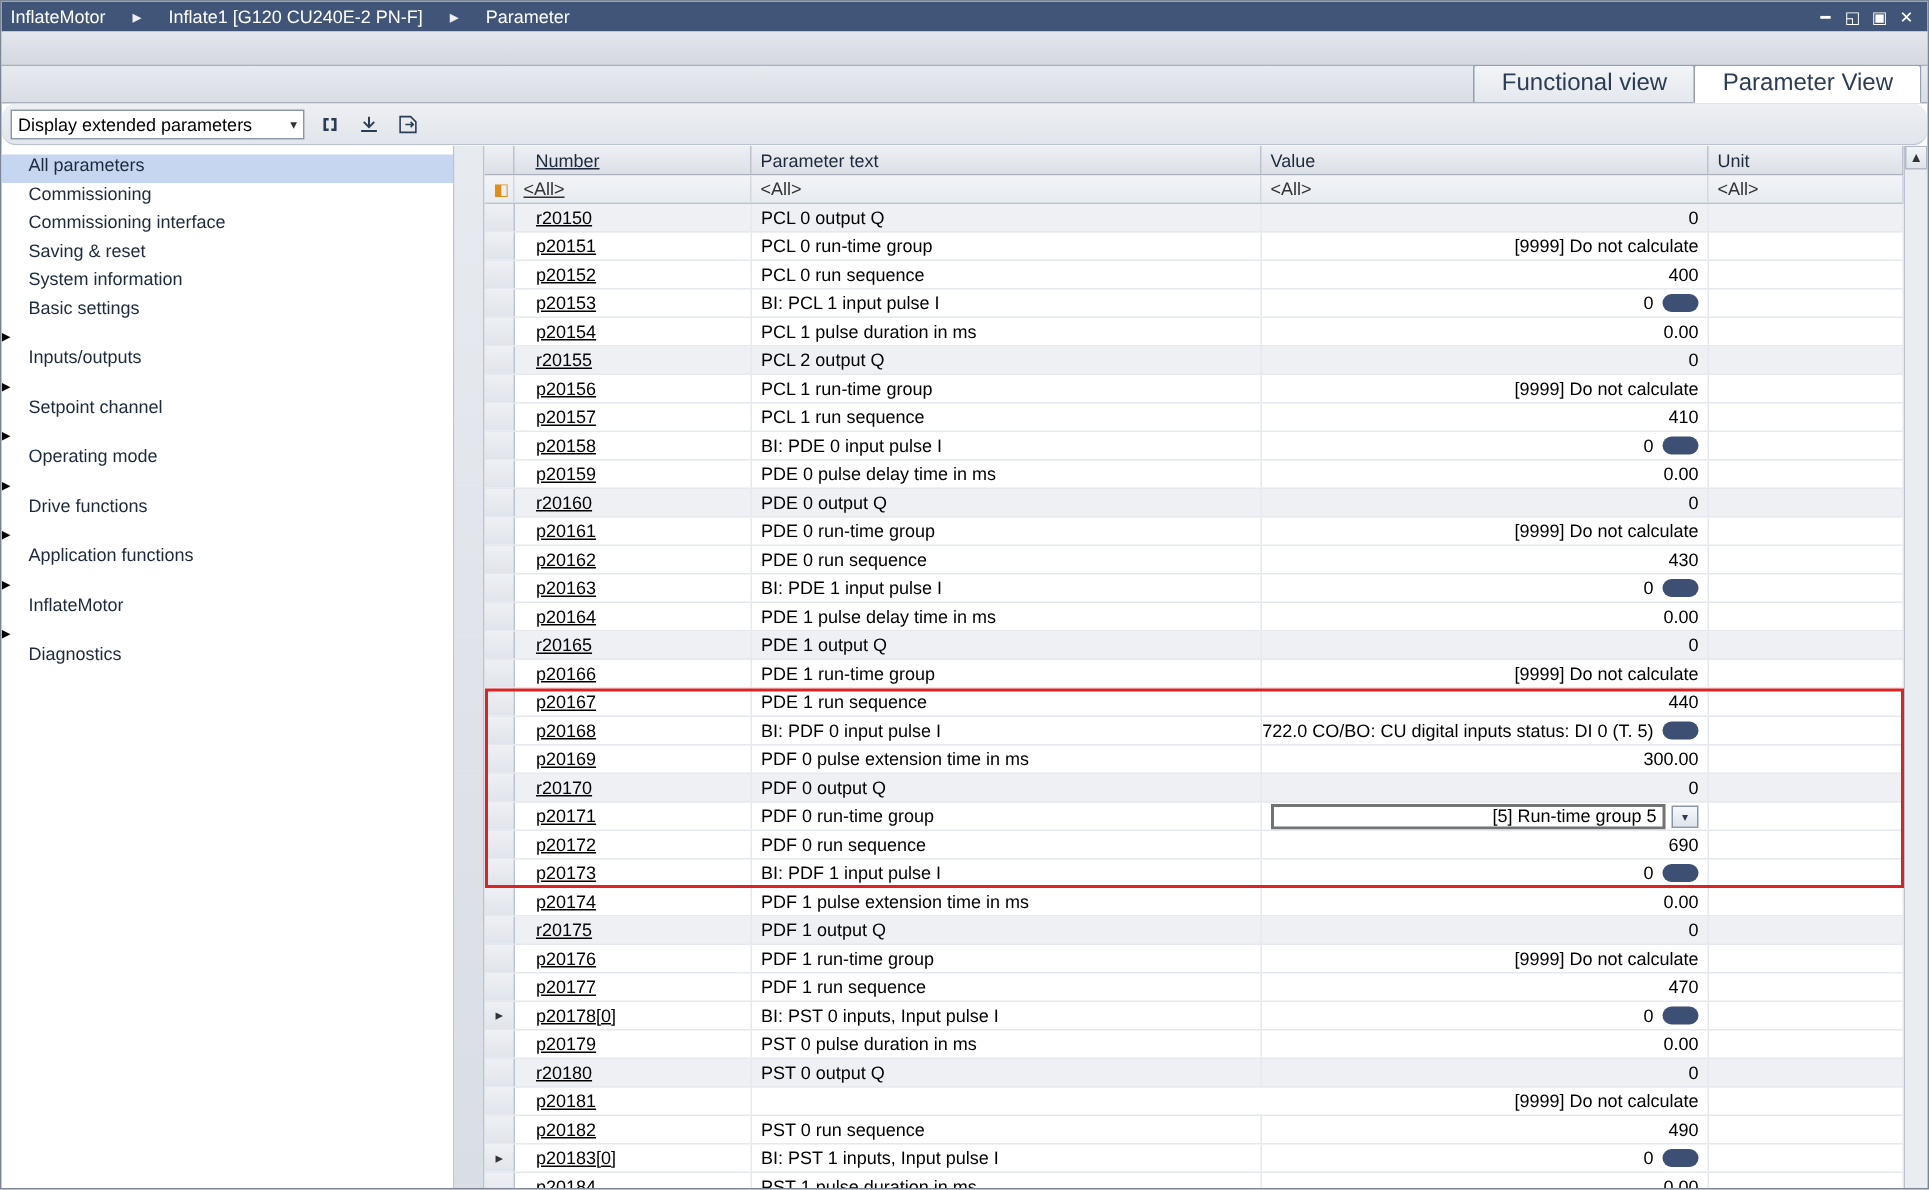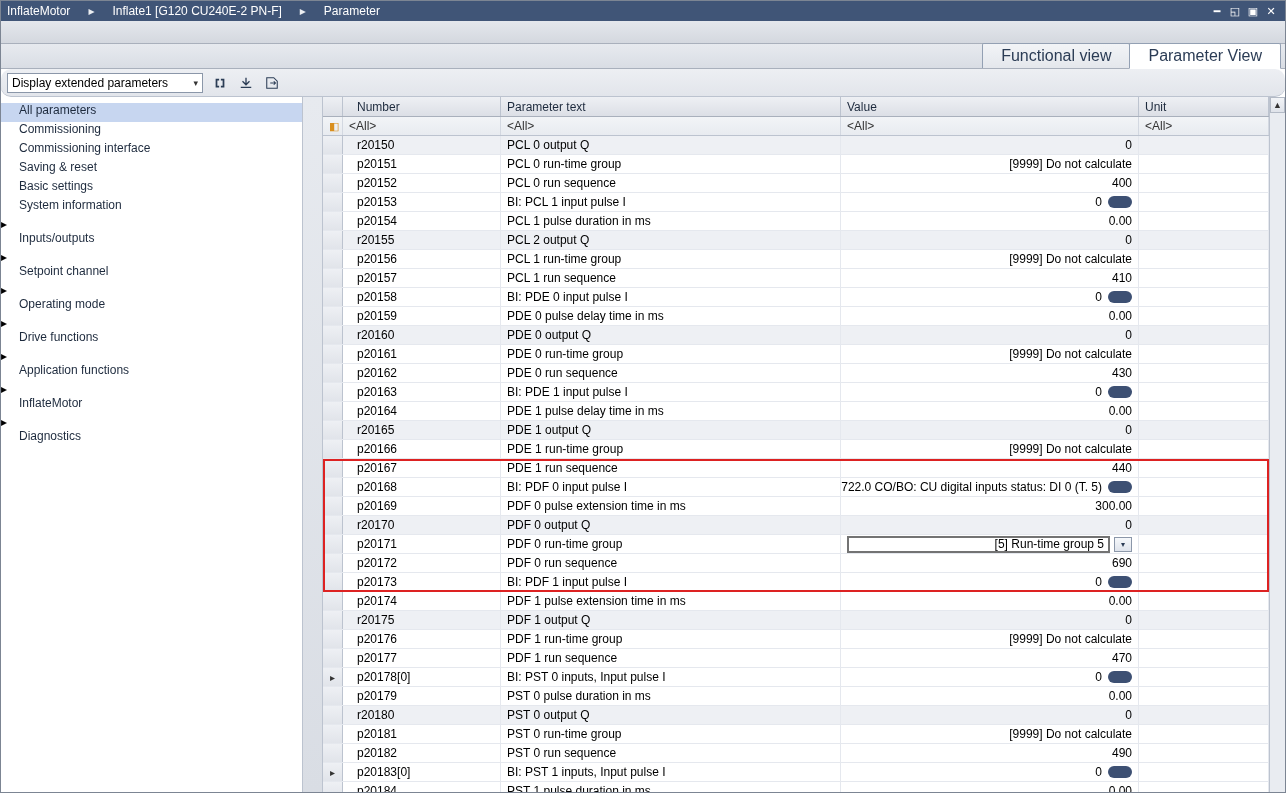--- a/index.html
+++ b/index.html
@@ -42,21 +42,21 @@
   .navtree { width:302px; border-right:1px solid #bcc3cf; background:#fff; overflow:auto; padding:6px 0; position:relative; }
   .nav-item { display:flex; height:19px; padding:0 8px 0 18px; color:#1d2a3d; }
   .nav-item.sel { background:#c7d6f0; }
   .nav-row { position:relative; }
   .tablewrap { flex:1; display:flex; overflow:hidden; position:relative; }
   .gutter { width:20px; background:linear-gradient(#e7eaef,#d9dde4); border-right:1px solid #bcc3cf; }
   .table { flex:1; display:flex; flex-direction:column; overflow:hidden; }
   .thead { display:flex; background:linear-gradient(#eef0f4,#dcdfe6); border-bottom:1px solid #a9b0bc; height:20px; }
   .th { border-right:1px solid #bcc3cf; padding:2px 6px; color:#1d2a3d; display:flex; align-items:center; }
   .col-marker { width:20px; flex:none; }
-  .col-num { width:158px; flex:none; padding-left:14px;}
+  .col-num { width:158px; flex:none; padding-left:14px;text-decoration:underline;}
   .col-text { width:340px; flex:none; }
   .col-val { flex:1; }
   .col-unit { width:130px; flex:none; }
   .filterrow { display:flex; background:linear-gradient(#f2f4f7,#e8ebf0); border-bottom:1px solid #bcc3cf; height:19px; }
   .filterrow .fc { border-right:1px solid #d3d8e1; padding:1px 6px; display:flex; align-items:center; color:#333; }
   .funnel { color:#d98f1e; font-size:11px; }
   .tbody { flex:1; overflow:auto; position:relative; }
   .row { display:flex; height:19px; border-bottom:1px solid #e5e8ee; }
   .row.shade { background:#eef0f4; }
   .cell { border-right:1px solid #e5e8ee; padding:1px 6px; display:flex; align-items:center; overflow:hidden; white-space:nowrap; }
@@ -142,26 +142,26 @@
           <span>Commissioning interface</span>
         </div>
       </div>
       <div class="nav-row">
         <div class="nav-item">
           <span>Saving &amp; reset</span>
         </div>
       </div>
       <div class="nav-row">
         <div class="nav-item">
-          <span>Basic settings</span>
+          <span>System information</span>
         </div>
       </div>
       <div class="nav-row">
         <div class="nav-item">
-          <span>System information</span>
+          <span>Basic settings</span>
         </div>
       </div>
       <div class="nav-row"><span class="exp">▸</span><div class="nav-item">
           <span>Inputs/outputs</span>
         </div></div>
       <div class="nav-row"><span class="exp">▸</span><div class="nav-item">
           <span>Setpoint channel</span>
         </div></div>
       <div class="nav-row"><span class="exp">▸</span><div class="nav-item">
           <span>Operating mode</span>
@@ -482,21 +482,20 @@
             <div class="cell num col-num">r20180</div>
             <div class="cell col-text">PST 0 output Q</div>
             <div class="cell val col-val">
               <span>0</span>
             </div>
             <div class="cell unit col-unit"></div>
           </div>
           <div class="row">
             <div class="cell marker col-marker"></div>
             <div class="cell num col-num">p20181</div>
-            <div class="cell col-text">PST 0 run-time group</div>
             <div class="cell val col-val">
               <span>[9999] Do not calculate</span>
             </div>
             <div class="cell unit col-unit"></div>
           </div>
           <div class="row">
             <div class="cell marker col-marker"></div>
             <div class="cell num col-num">p20182</div>
             <div class="cell col-text">PST 0 run sequence</div>
             <div class="cell val col-val">

